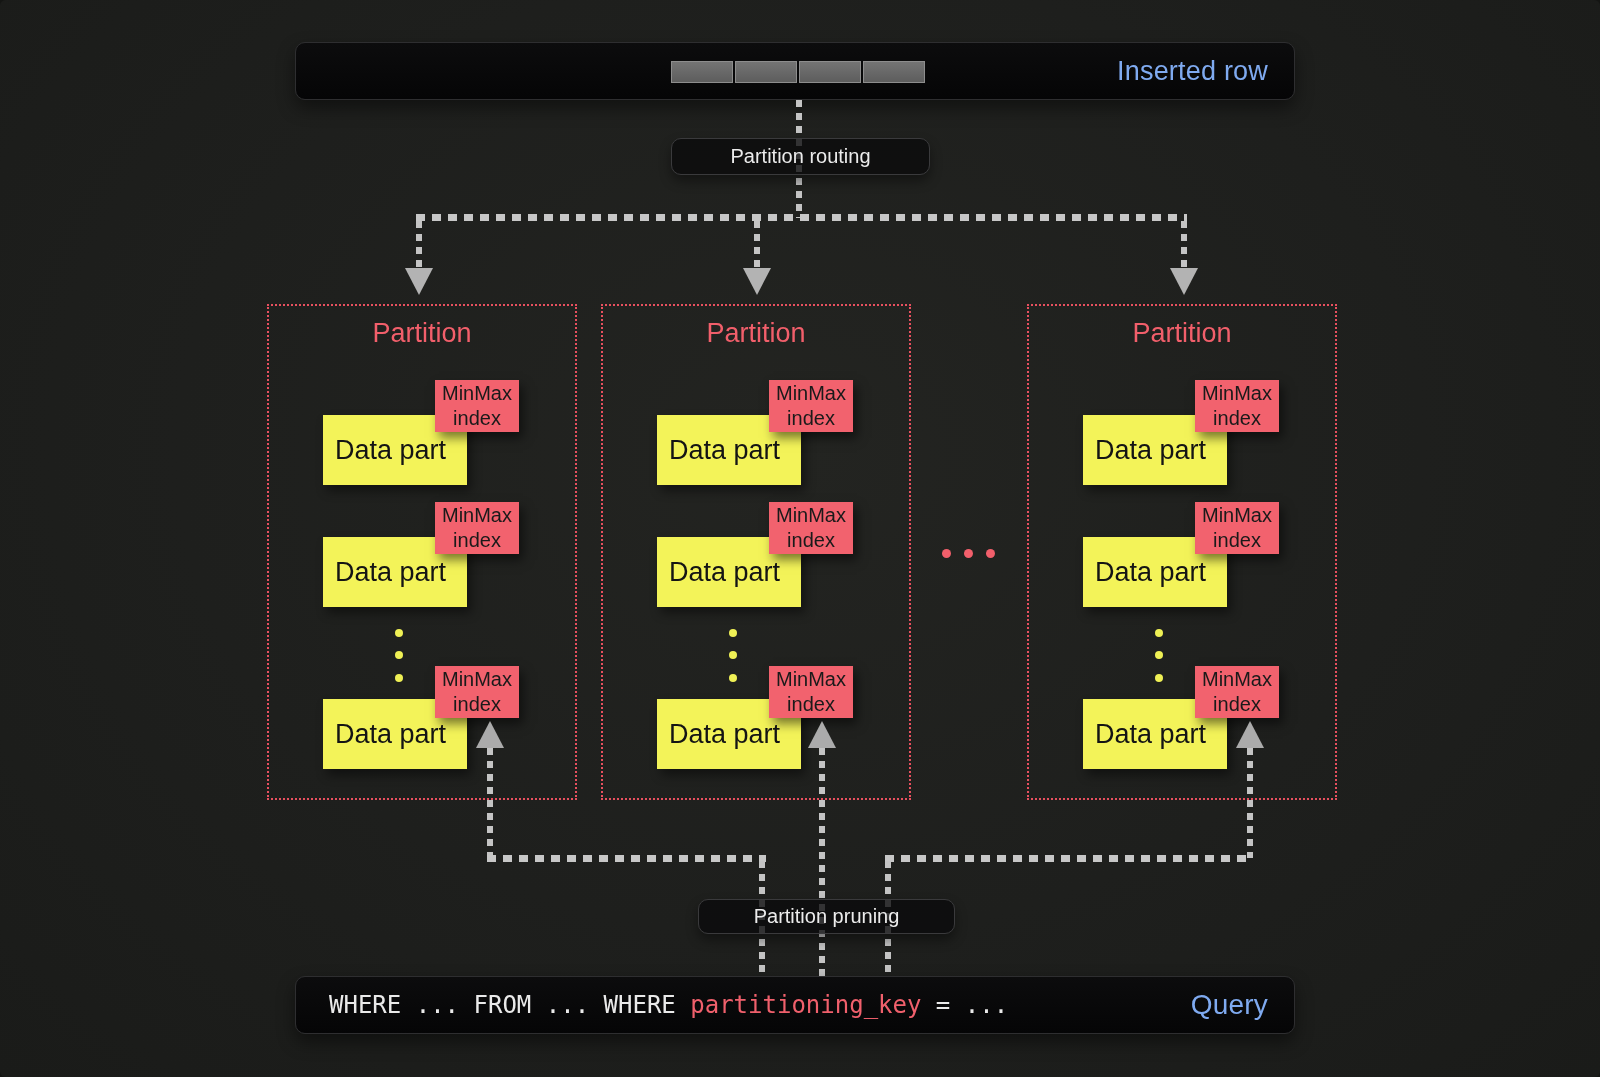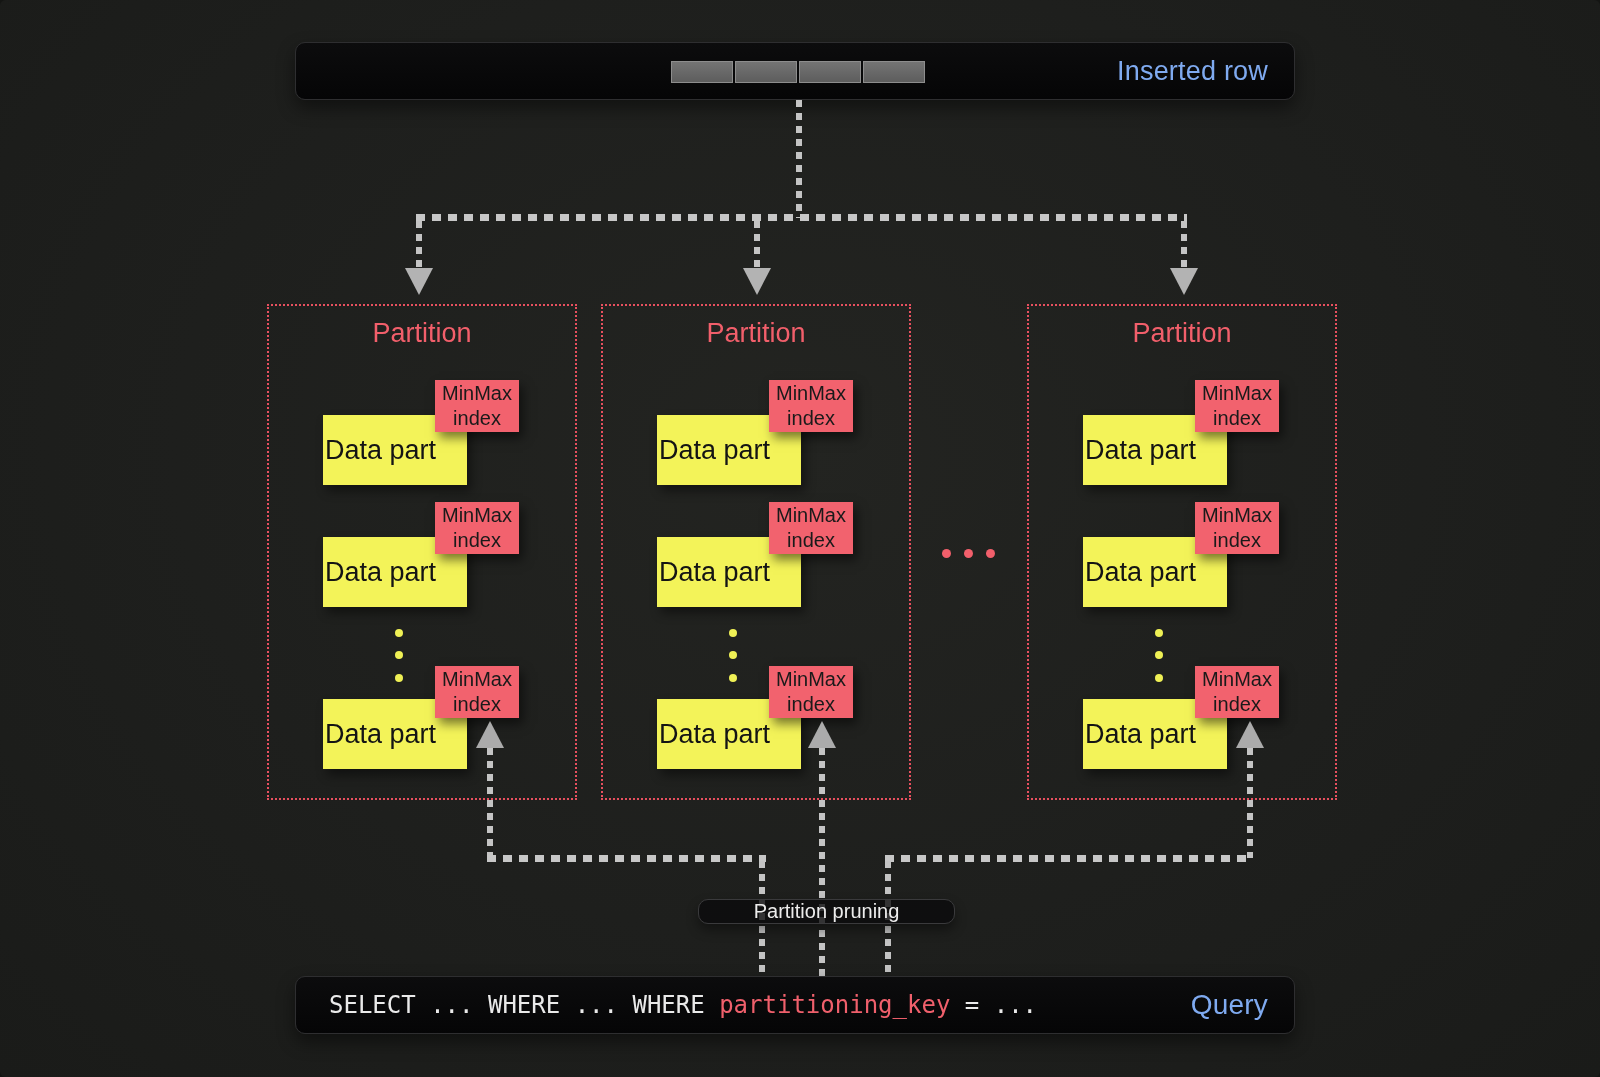--- a/index.html
+++ b/index.html
@@ -43,21 +43,21 @@
     border-left:14px solid transparent;border-right:14px solid transparent;border-bottom:27px solid #ababab;}
   
   .partition{
     position:absolute;top:304px;width:310px;height:496px;
     border:2px dotted #e8505f;box-sizing:border-box;z-index:1;
   }
   .ptitle{position:absolute;top:12px;left:0;width:100%;text-align:center;
     color:#f25f6b;font-size:27px;font-weight:500;}
   .dp{
     position:absolute;left:54px;width:144px;height:70px;background:#f3f359;
-    display:flex;align-items:center;padding-left:2px;box-sizing:border-box;
+    display:flex;align-items:center;padding-left:12px;box-sizing:border-box;
     color:#141414;font-size:27px;box-shadow:4px 6px 10px rgba(0,0,0,.45);z-index:2;
   }
   .mm{
     position:absolute;left:166px;width:84px;height:52px;background:#f2626e;
     display:flex;align-items:center;justify-content:center;text-align:center;
     color:#1a1a1a;font-size:20px;line-height:1.25;
     box-shadow:4px 6px 10px rgba(0,0,0,.5);z-index:3;
   }
   .ydot{position:absolute;left:126px;width:8px;height:8px;border-radius:50%;background:#eff055;}
   .rdot{position:absolute;width:9px;height:9px;border-radius:50%;background:#f25f6b;z-index:1;}
@@ -78,20 +78,23 @@
     <div class="segments">
       <div class="seg"></div>
       <div class="seg"></div>
       <div class="seg"></div>
       <div class="seg"></div>
     </div>
     <span class="bar-label">Inserted row</span>
   </div>
 
   <div class="vline" style="left:796px;top:100px;height:118px;"></div>
+  <div class="pill" style="left:671px;top:138px;width:259px;height:37px;">
+    <span>Partition routing</span>
+  </div>
 
   <div class="hline" style="left:416px;top:214px;width:771px;"></div>
   <div class="vline" style="left:416px;top:221px;height:47px;"></div>
   <div class="vline" style="left:754px;top:221px;height:47px;"></div>
   <div class="vline" style="left:1181px;top:221px;height:47px;"></div>
   <div class="arrow-down" style="left:405px;top:268px;"></div>
   <div class="arrow-down" style="left:743px;top:268px;"></div>
   <div class="arrow-down" style="left:1170px;top:268px;"></div>
 
   <div class="partition" style="left:267px;">
@@ -144,22 +147,22 @@
   <div class="arrow-up" style="left:1236px;top:721px;"></div>
 
   <div class="vline" style="left:487px;top:748px;height:110px;"></div>
   <div class="vline" style="left:819px;top:748px;height:228px;"></div>
   <div class="vline" style="left:1247px;top:748px;height:110px;"></div>
   <div class="hline" style="left:487px;top:855px;width:279px;"></div>
   <div class="hline" style="left:885px;top:855px;width:368px;"></div>
   <div class="vline" style="left:759px;top:861px;height:115px;"></div>
   <div class="vline" style="left:885px;top:861px;height:115px;"></div>
 
-  <div class="pill" style="left:698px;top:899px;width:257px;height:25px;text-align:center;">
+  <div class="pill" style="left:698px;top:899px;width:257px;height:35px;text-align:center;">
     <span>Partition pruning</span>
   </div>
 
   <div class="bar" style="top:976px;z-index:4;">
-    <div class="sql"><span>SELECT ... WHERE ... WHERE </span><span class="key">partitioning_key</span><span> = ...</span></div>
+    <div class="sql"><span>WHERE ... FROM ... WHERE </span><span class="key">partitioning_key</span><span> = ...</span></div>
     <span class="bar-label" style="font-size:28px;">Query</span>
   </div>
 
 </div>
 
 </body></html>

